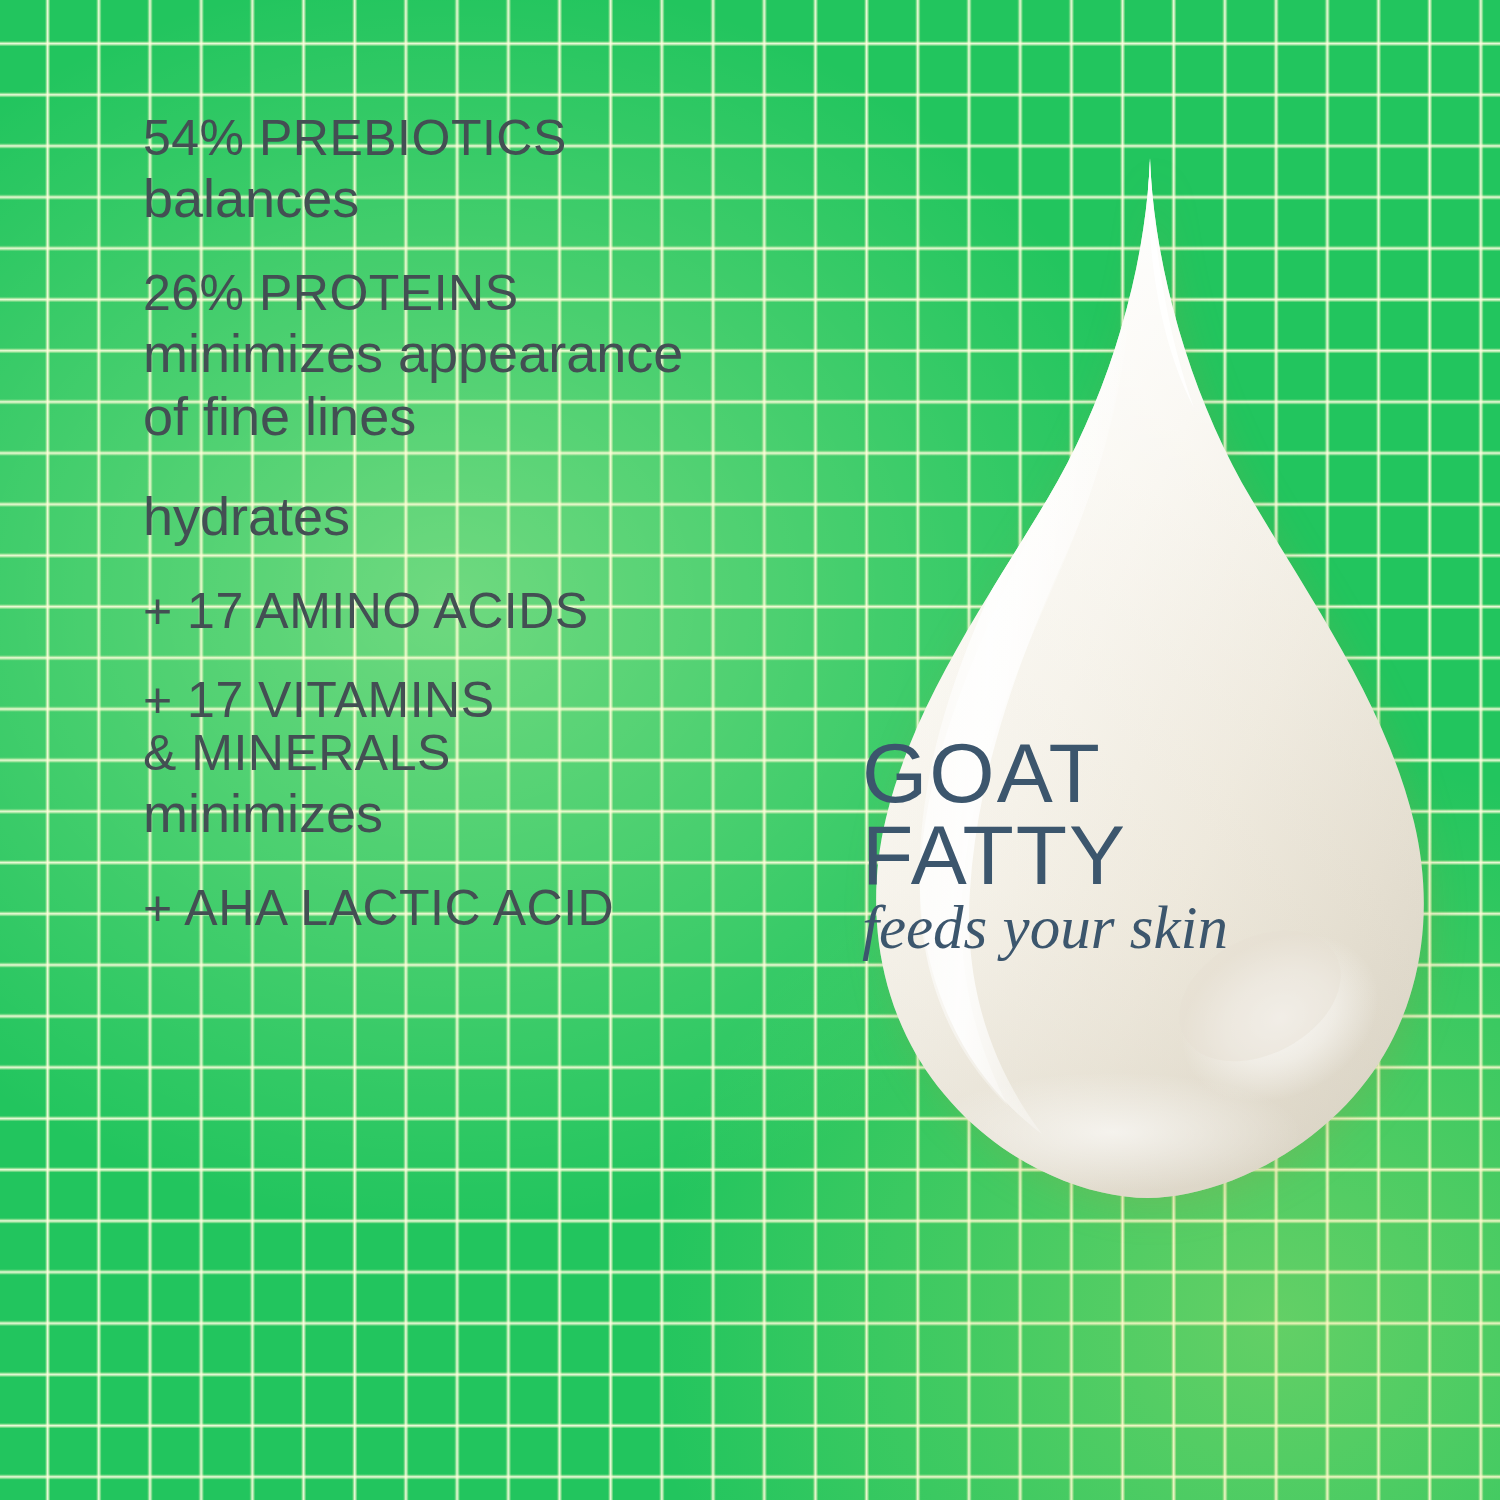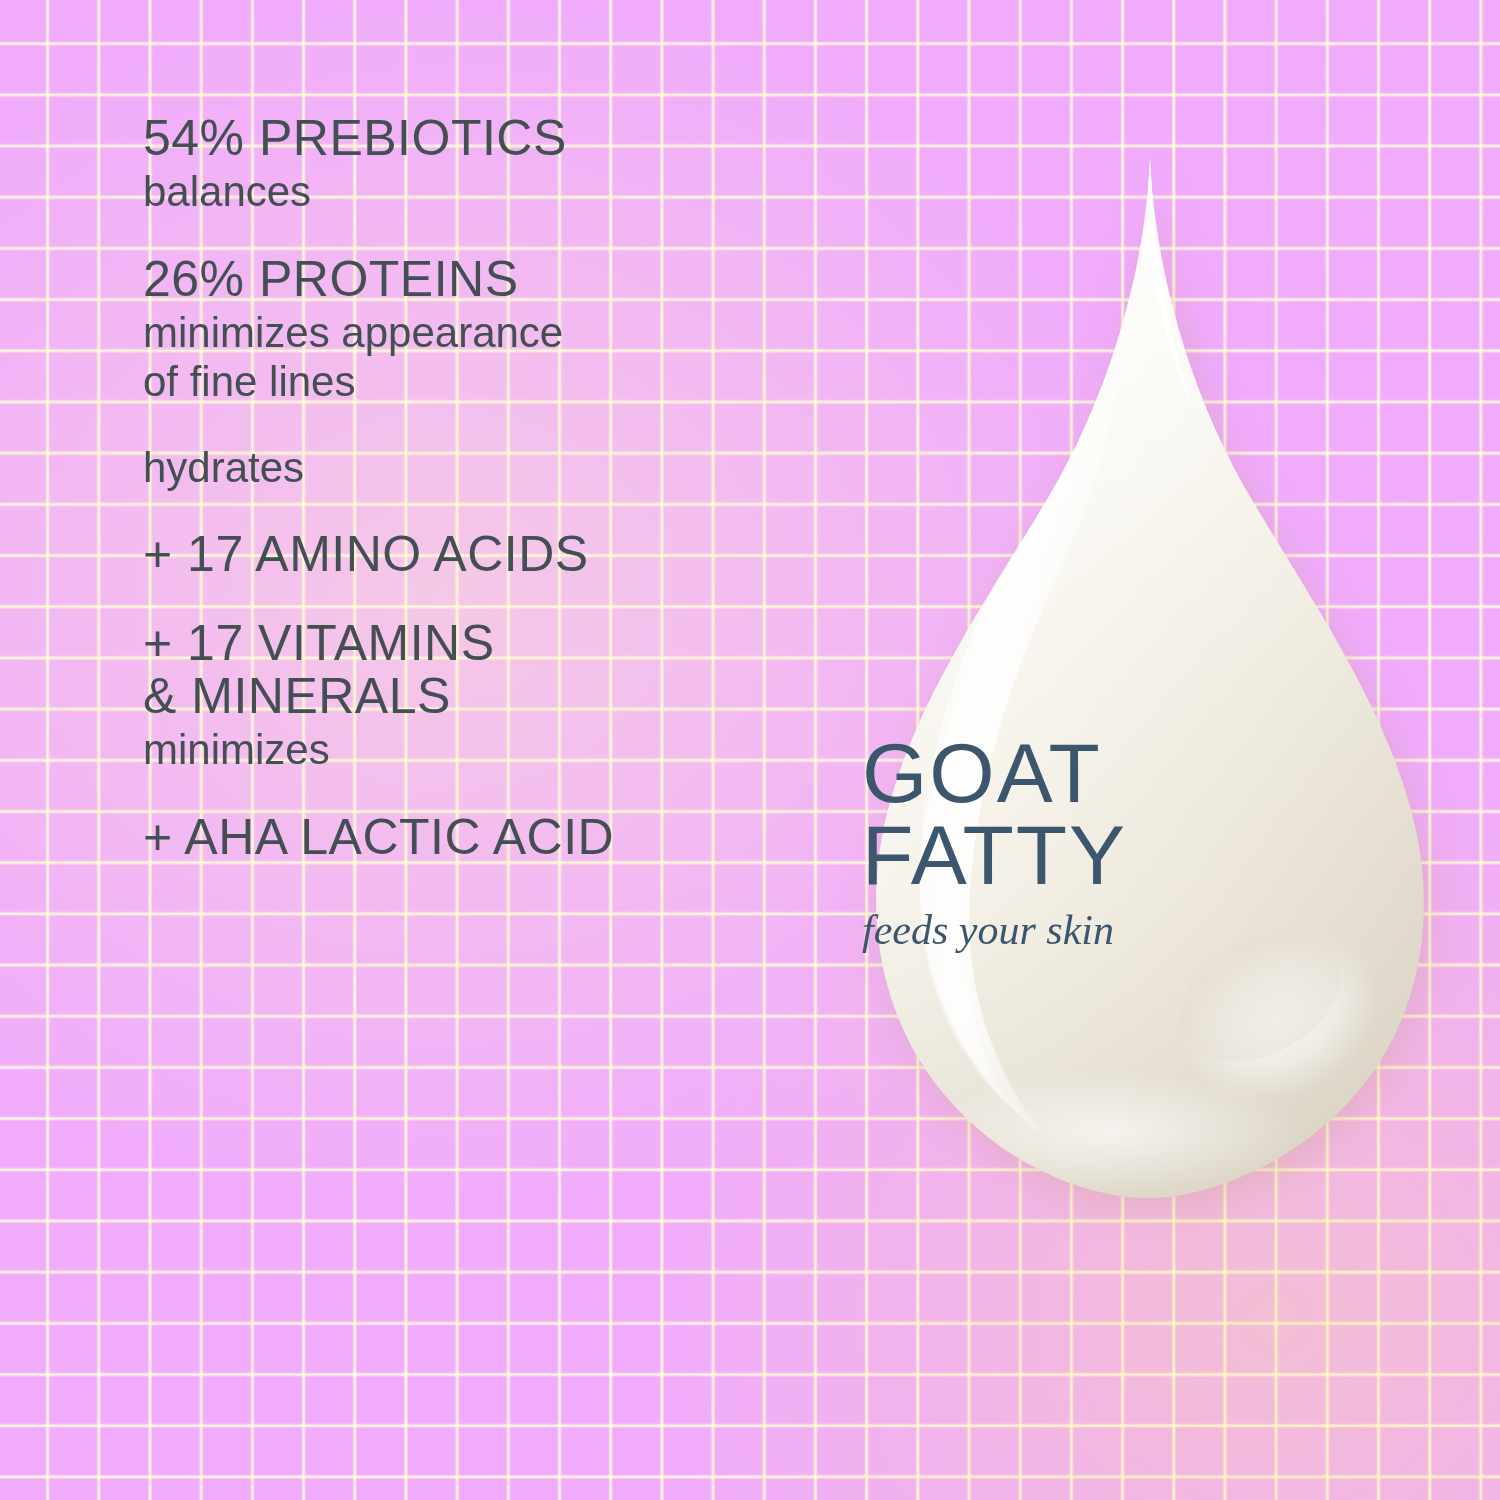--- a/index.html
+++ b/index.html
@@ -6,21 +6,21 @@
     margin: 0;
     padding: 0;
     background: #ffffff;
   }
 
   #poster {
     position: relative;
     width: 1500px;
     height: 1500px;
     overflow: hidden;
-    background-color: #f0abfc;
+    background-color: #22c55e;
     font-family: "Liberation Sans", sans-serif;
   }
 
   
   #grid-layer {
     position: absolute;
     inset: 0;
     background-image:
       linear-gradient(to right,
         rgba(255,255,255,0) 0px,
@@ -65,21 +65,21 @@
     font-size: 50px;
     line-height: 1.06;
     letter-spacing: 0.5px;
     font-weight: 400;
     color: #434f53;
     white-space: pre-line;
     margin: 0 0 2px 0;
   }
 
   .ingredient-benefit {
-    font-size: 42px;
+    font-size: 54px;
     line-height: 1.18;
     font-weight: 400;
     color: #434f53;
     white-space: pre-line;
     margin: 0;
   }
 
   
   #droplet-wrap {
     position: absolute;
@@ -111,24 +111,23 @@
     font-family: "Liberation Sans", sans-serif;
     font-size: 84px;
     line-height: 0.98;
     letter-spacing: 2px;
     color: #3c566d;
     font-weight: 400;
   }
 
   .droplet-tagline {
     display: block;
-    margin-top: 12px;
     font-family: "Liberation Serif", serif;
     font-style: italic;
-    font-size: 42px;
+    font-size: 61px;
     line-height: 1.0;
     letter-spacing: 0px;
     color: #3c566d;
   }
 </style>
 </head>
 <body>
 
 <div id="poster">
 

